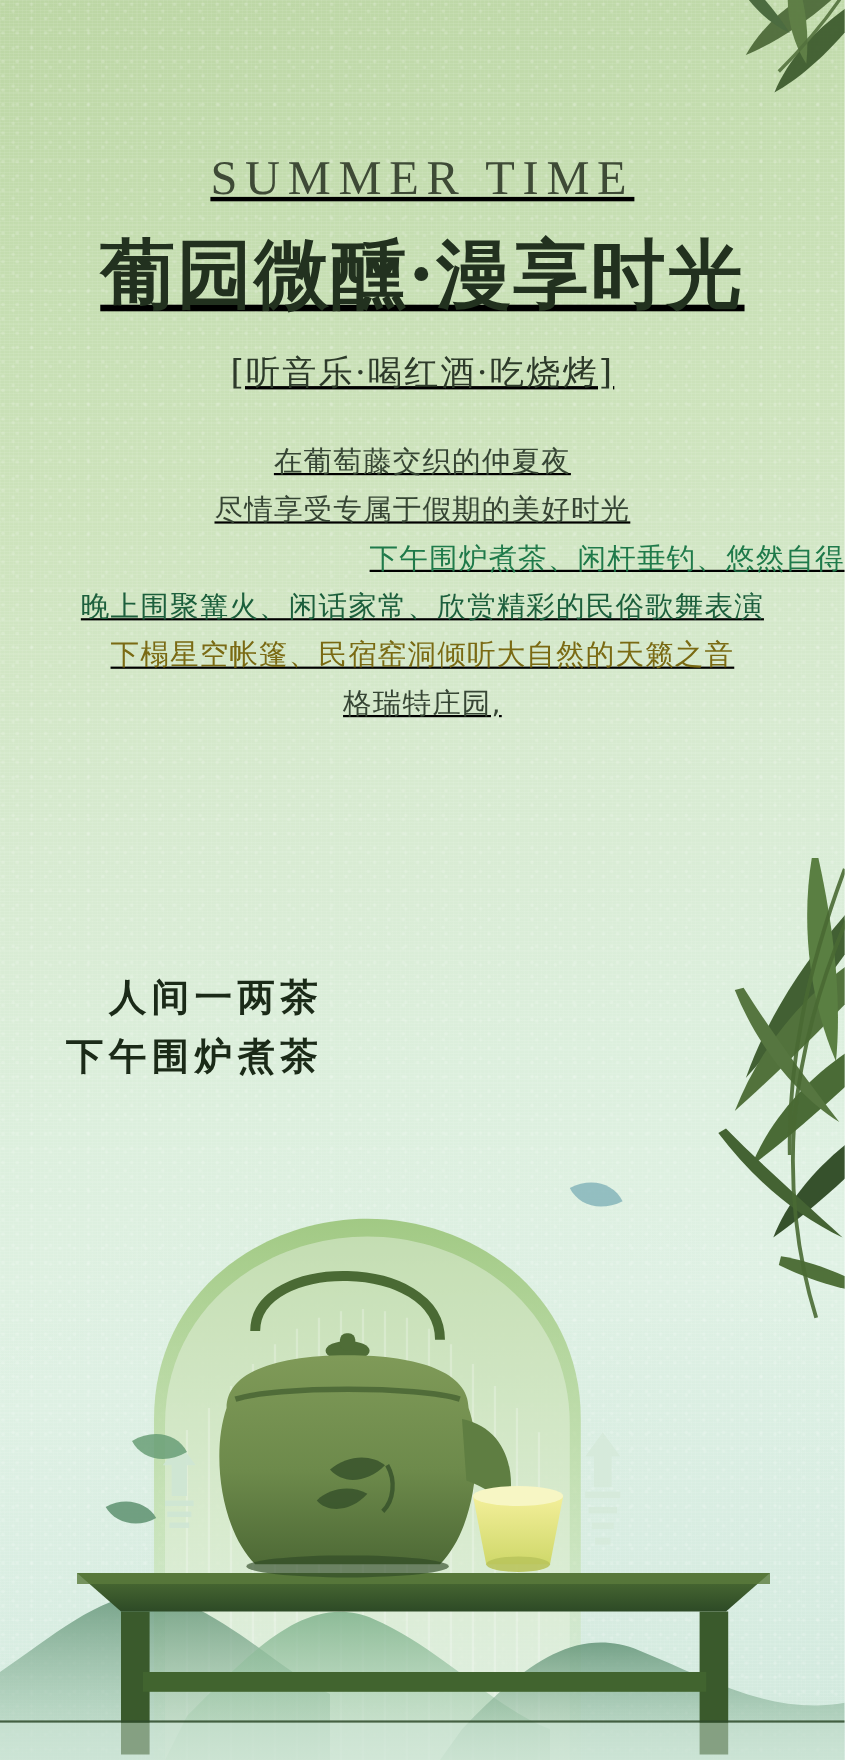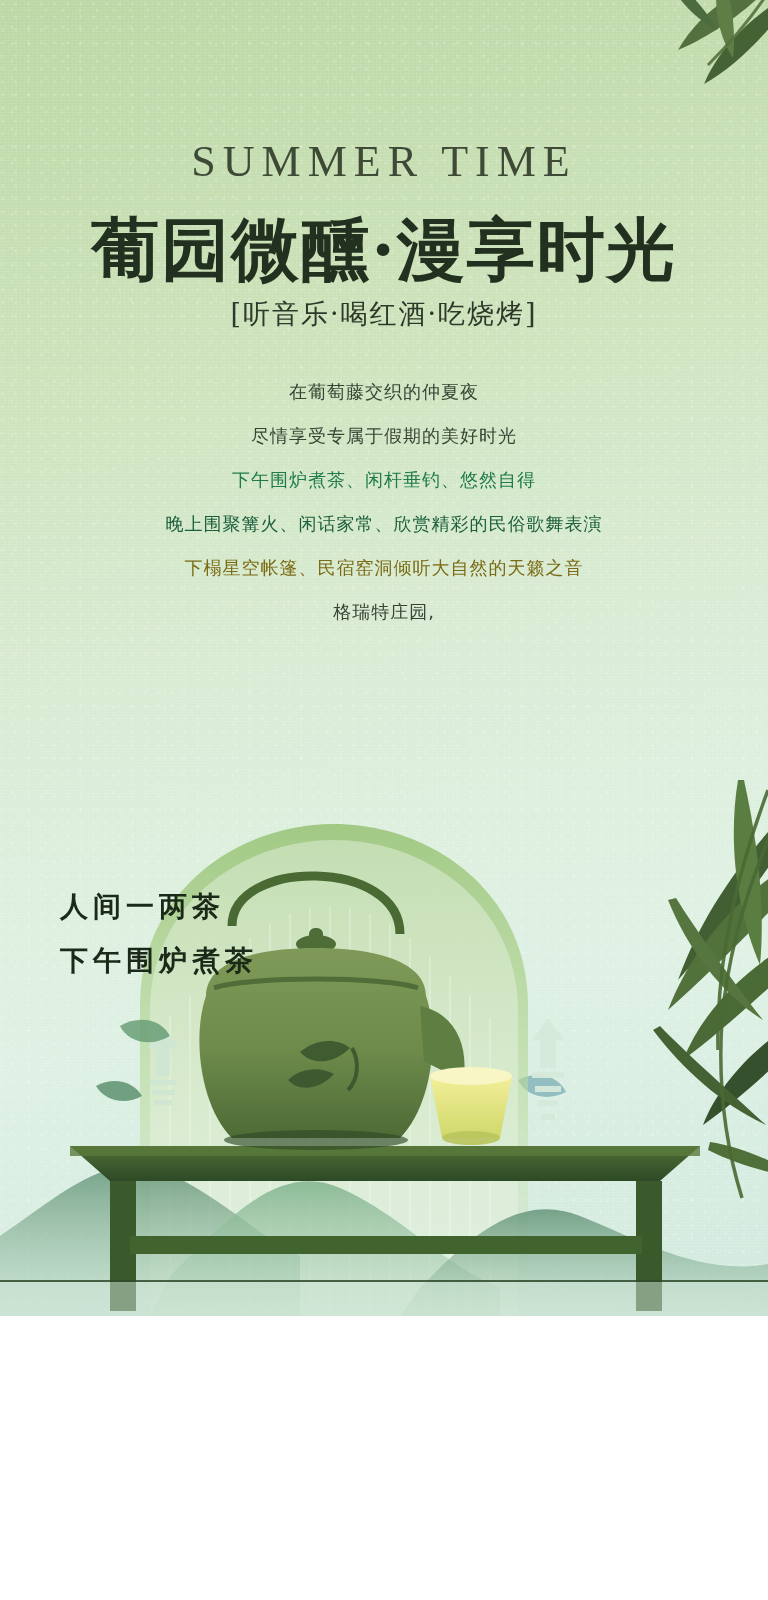--- a/index.html
+++ b/index.html
@@ -3,25 +3,26 @@
 <meta charset="utf-8">
 <style>
   * { margin:0; padding:0; box-sizing:border-box; }
   html, body {
     width:768px; height:1600px;
     font-family:"Liberation Serif", serif;
     overflow:hidden;
   }
   #poster {
     position:relative;
-    width:768px; height:1316px;
+    width:768px; height:1600px;
     background:
       radial-gradient(ellipse 120% 60% at 50% 100%, rgba(215,235,225,0.85) 0%, rgba(215,235,225,0) 60%),
       linear-gradient(170deg, #bcd6a4 0%, #c3dcae 12%, #cde3bc 28%, #d7ead0 45%, #dcefdd 60%, #dff1e4 74%, #d9eee2 86%, #cfe8dc 100%);
     overflow:hidden;
+    text-decoration:underline;
   }
   
   #poster::before{
     content:"";
     position:absolute; inset:0;
     background-image:
       repeating-linear-gradient(0deg, rgba(255,255,255,0.10) 0 1px, rgba(255,255,255,0) 1px 3px),
       repeating-linear-gradient(90deg, rgba(255,255,255,0.07) 0 1px, rgba(255,255,255,0) 1px 4px),
       radial-gradient(circle at 20% 30%, rgba(255,255,255,0.25) 0 1px, transparent 2px),
       radial-gradient(circle at 70% 60%, rgba(255,255,255,0.22) 0 1px, transparent 2px);
@@ -49,45 +50,46 @@
   }
   .headline {
     margin-top:18px;
     font-size:68px;
     letter-spacing:2px;
     color:#22311f;
     font-weight:700;
     font-family:"DejaVu Serif", serif;
   }
   .subline {
-    font-size:27px;
+    margin-top:22px;
+    font-size:31px;
     letter-spacing:2px;
     color:#2d3a2a;
     font-family:"DejaVu Serif", serif;
   }
   .para { margin-top:38px; }
   .para p {
-    font-size:18px;
+    font-size:26px;
     line-height:44px;
     letter-spacing:1px;
     color:#364534;
     font-family:"DejaVu Sans", sans-serif;
   }
   .para p.red   { color:#d01e13; }
-  .para p.green { color:#1f7a4a; }
+  .para p.green { color:#1f7a4a;text-align:right; }
   .para p.dgreen{ color:#1c5f3c; }
   .para p.olive { color:#7a6a13; }
 
   .slogan {
     position:absolute;
     left:60px; top:880px;
-    text-align:left;
+    text-align:right;
     z-index:7;
     color:#1b2a18;
-    font-size:28px;
+    font-size:34px;
     font-weight:700;
     letter-spacing:5px;
     line-height:54px;
     font-family:"DejaVu Serif", serif;
   }
 
   
   .illus { position:absolute; left:0; bottom:0; width:768px; height:640px; z-index:4; }
   .bottom-rule { position:absolute; left:0; bottom:34px; width:768px; height:2px; background:#2f4a2c; opacity:.85; z-index:5;}
   .bottom-rule2 { position:absolute; left:0; bottom:0; width:768px; height:34px; background:#cfe6d7; opacity:.5; z-index:5;}

